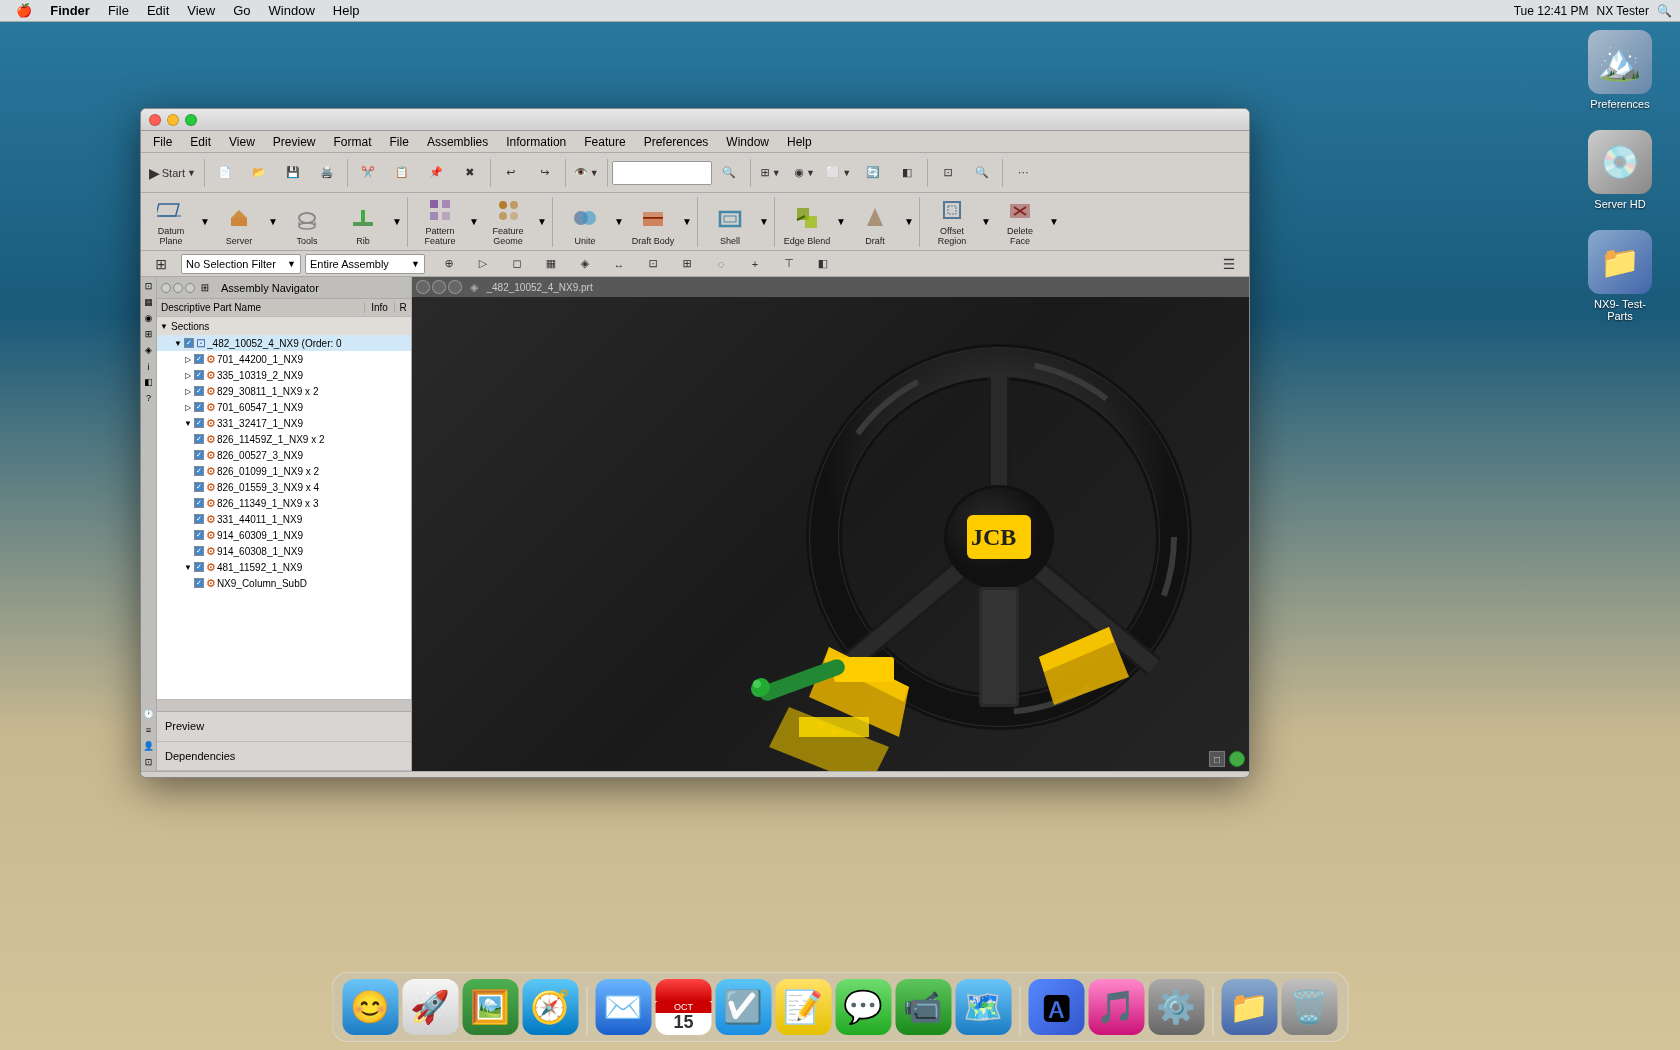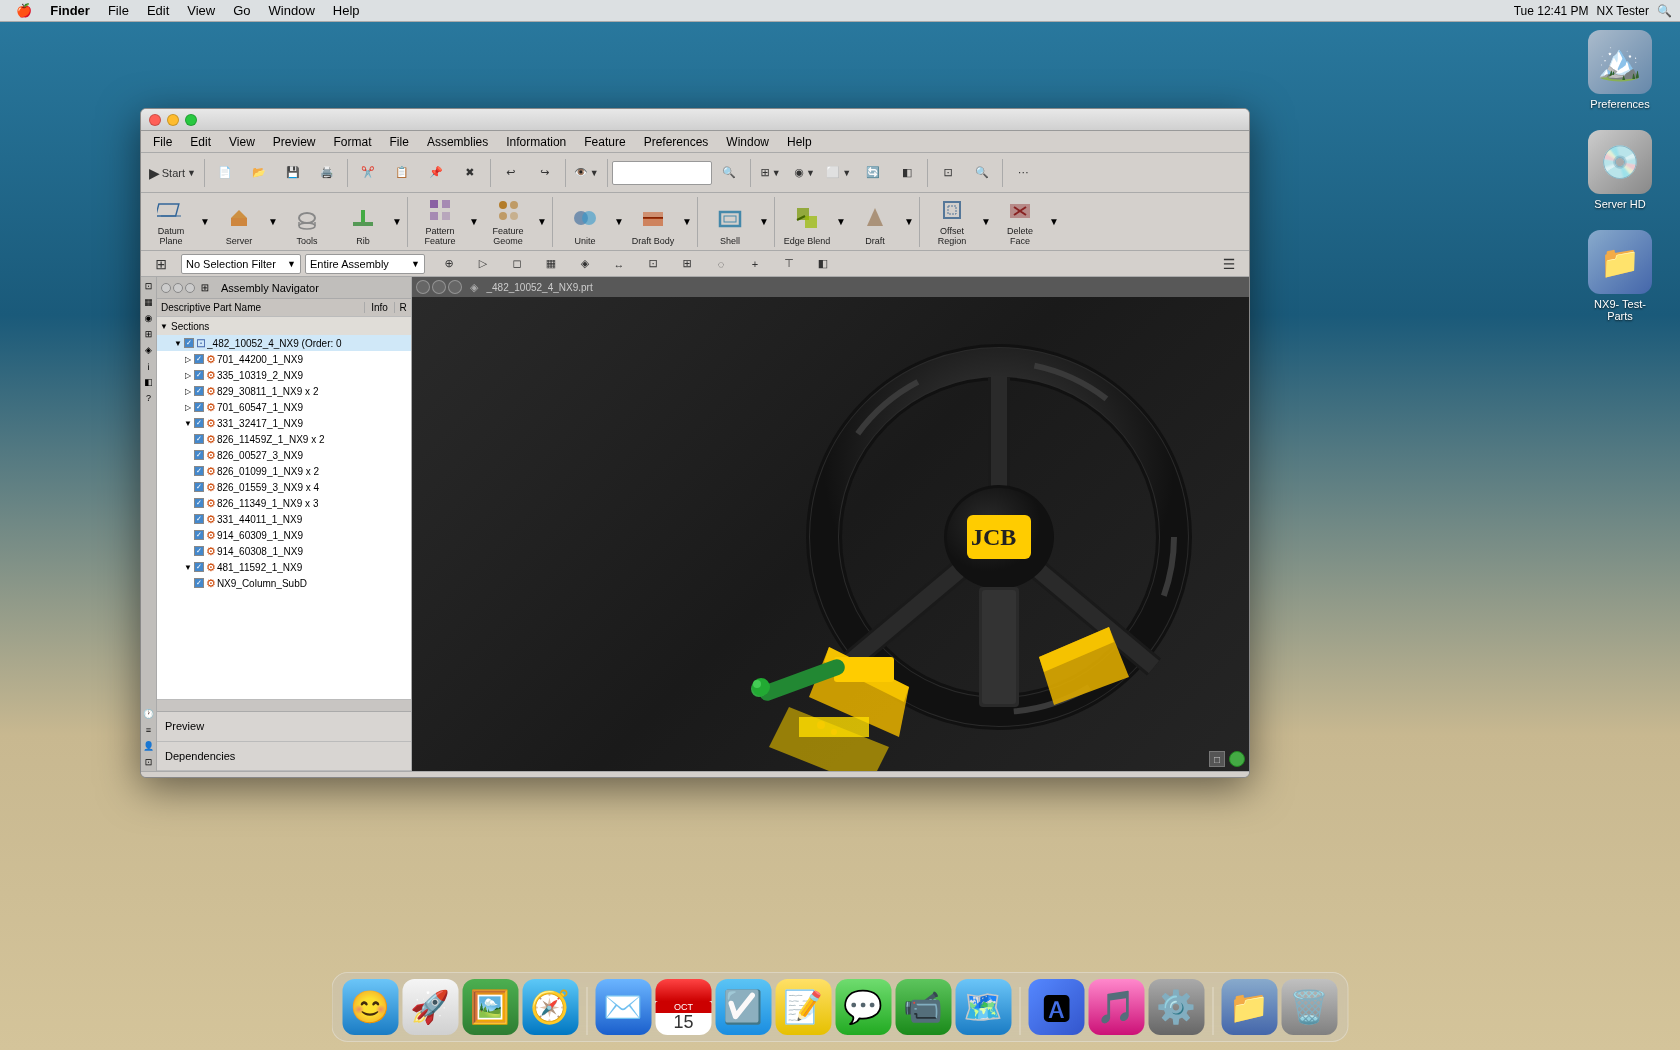--- a/index.html
+++ b/index.html
@@ -1091,21 +1091,21 @@
 
   <div class="dock">
     <div class="dock-icon icon-finder">😊</div>
     <div class="dock-icon icon-rocket">🚀</div>
     <div class="dock-icon icon-photos">🖼️</div>
     <div class="dock-icon icon-safari">🧭</div>
     <div class="dock-divider"></div>
     <div class="dock-icon icon-mail">✉️</div>
     <div class="dock-icon icon-cal" style="font-size:22px;flex-direction:column;justify-content:flex-end;padding-bottom:4px;">
       <span style="font-size:9px;color:#fff;background:#cc0000;width:100%;text-align:center;border-radius:3px 3px 0 0;padding:1px;">OCT</span>
-      <span style="font-size:18px;font-weight:normal;color:#333;line-height:1;">15</span>
+      <span style="font-size:18px;font-weight:bold;color:#333;line-height:1;">15</span>
     </div>
     <div class="dock-icon icon-todo">☑️</div>
     <div class="dock-icon icon-notes">📝</div>
     <div class="dock-icon icon-messages">💬</div>
     <div class="dock-icon" style="background:linear-gradient(180deg,#5dc55d,#1a8a1a);">📹</div>
     <div class="dock-icon icon-maps">🗺️</div>
     <div class="dock-divider"></div>
     <div class="dock-icon icon-appstore" style="background:linear-gradient(135deg,#5588ff,#3355cc);">🅰</div>
     <div class="dock-icon icon-itunes" style="background:linear-gradient(180deg,#ff88cc,#cc1177);">🎵</div>
     <div class="dock-icon icon-prefs">⚙️</div>

